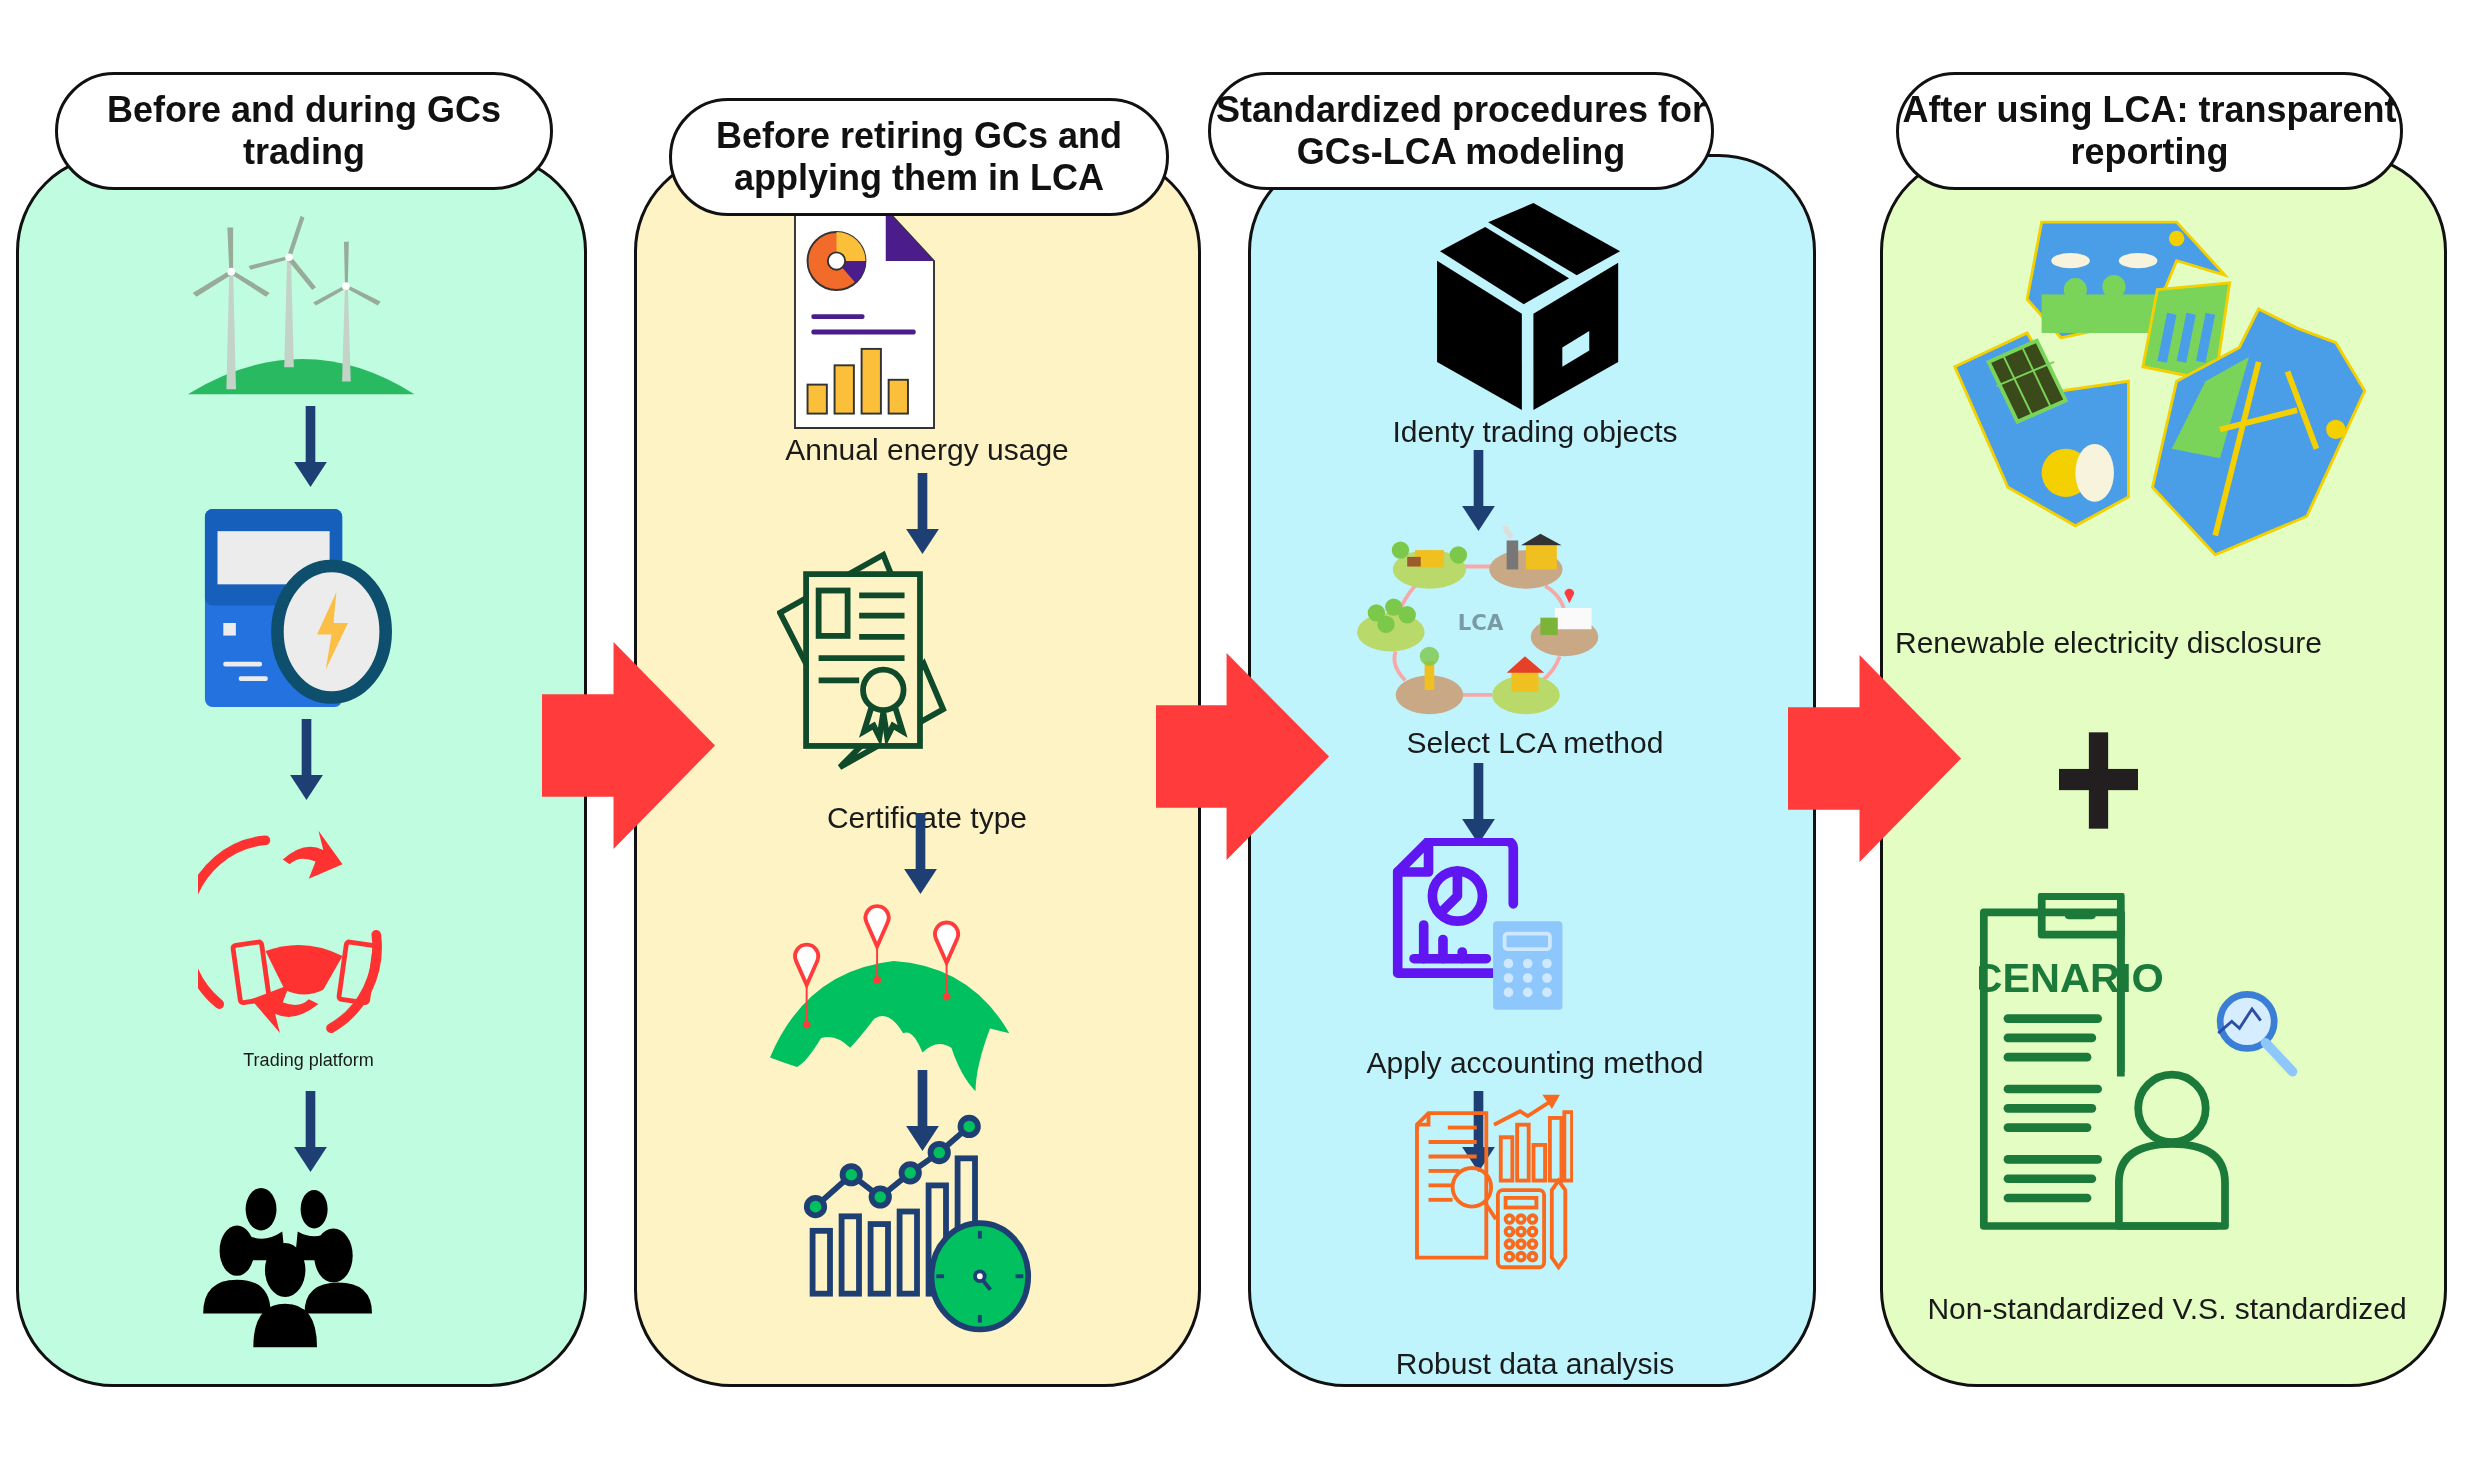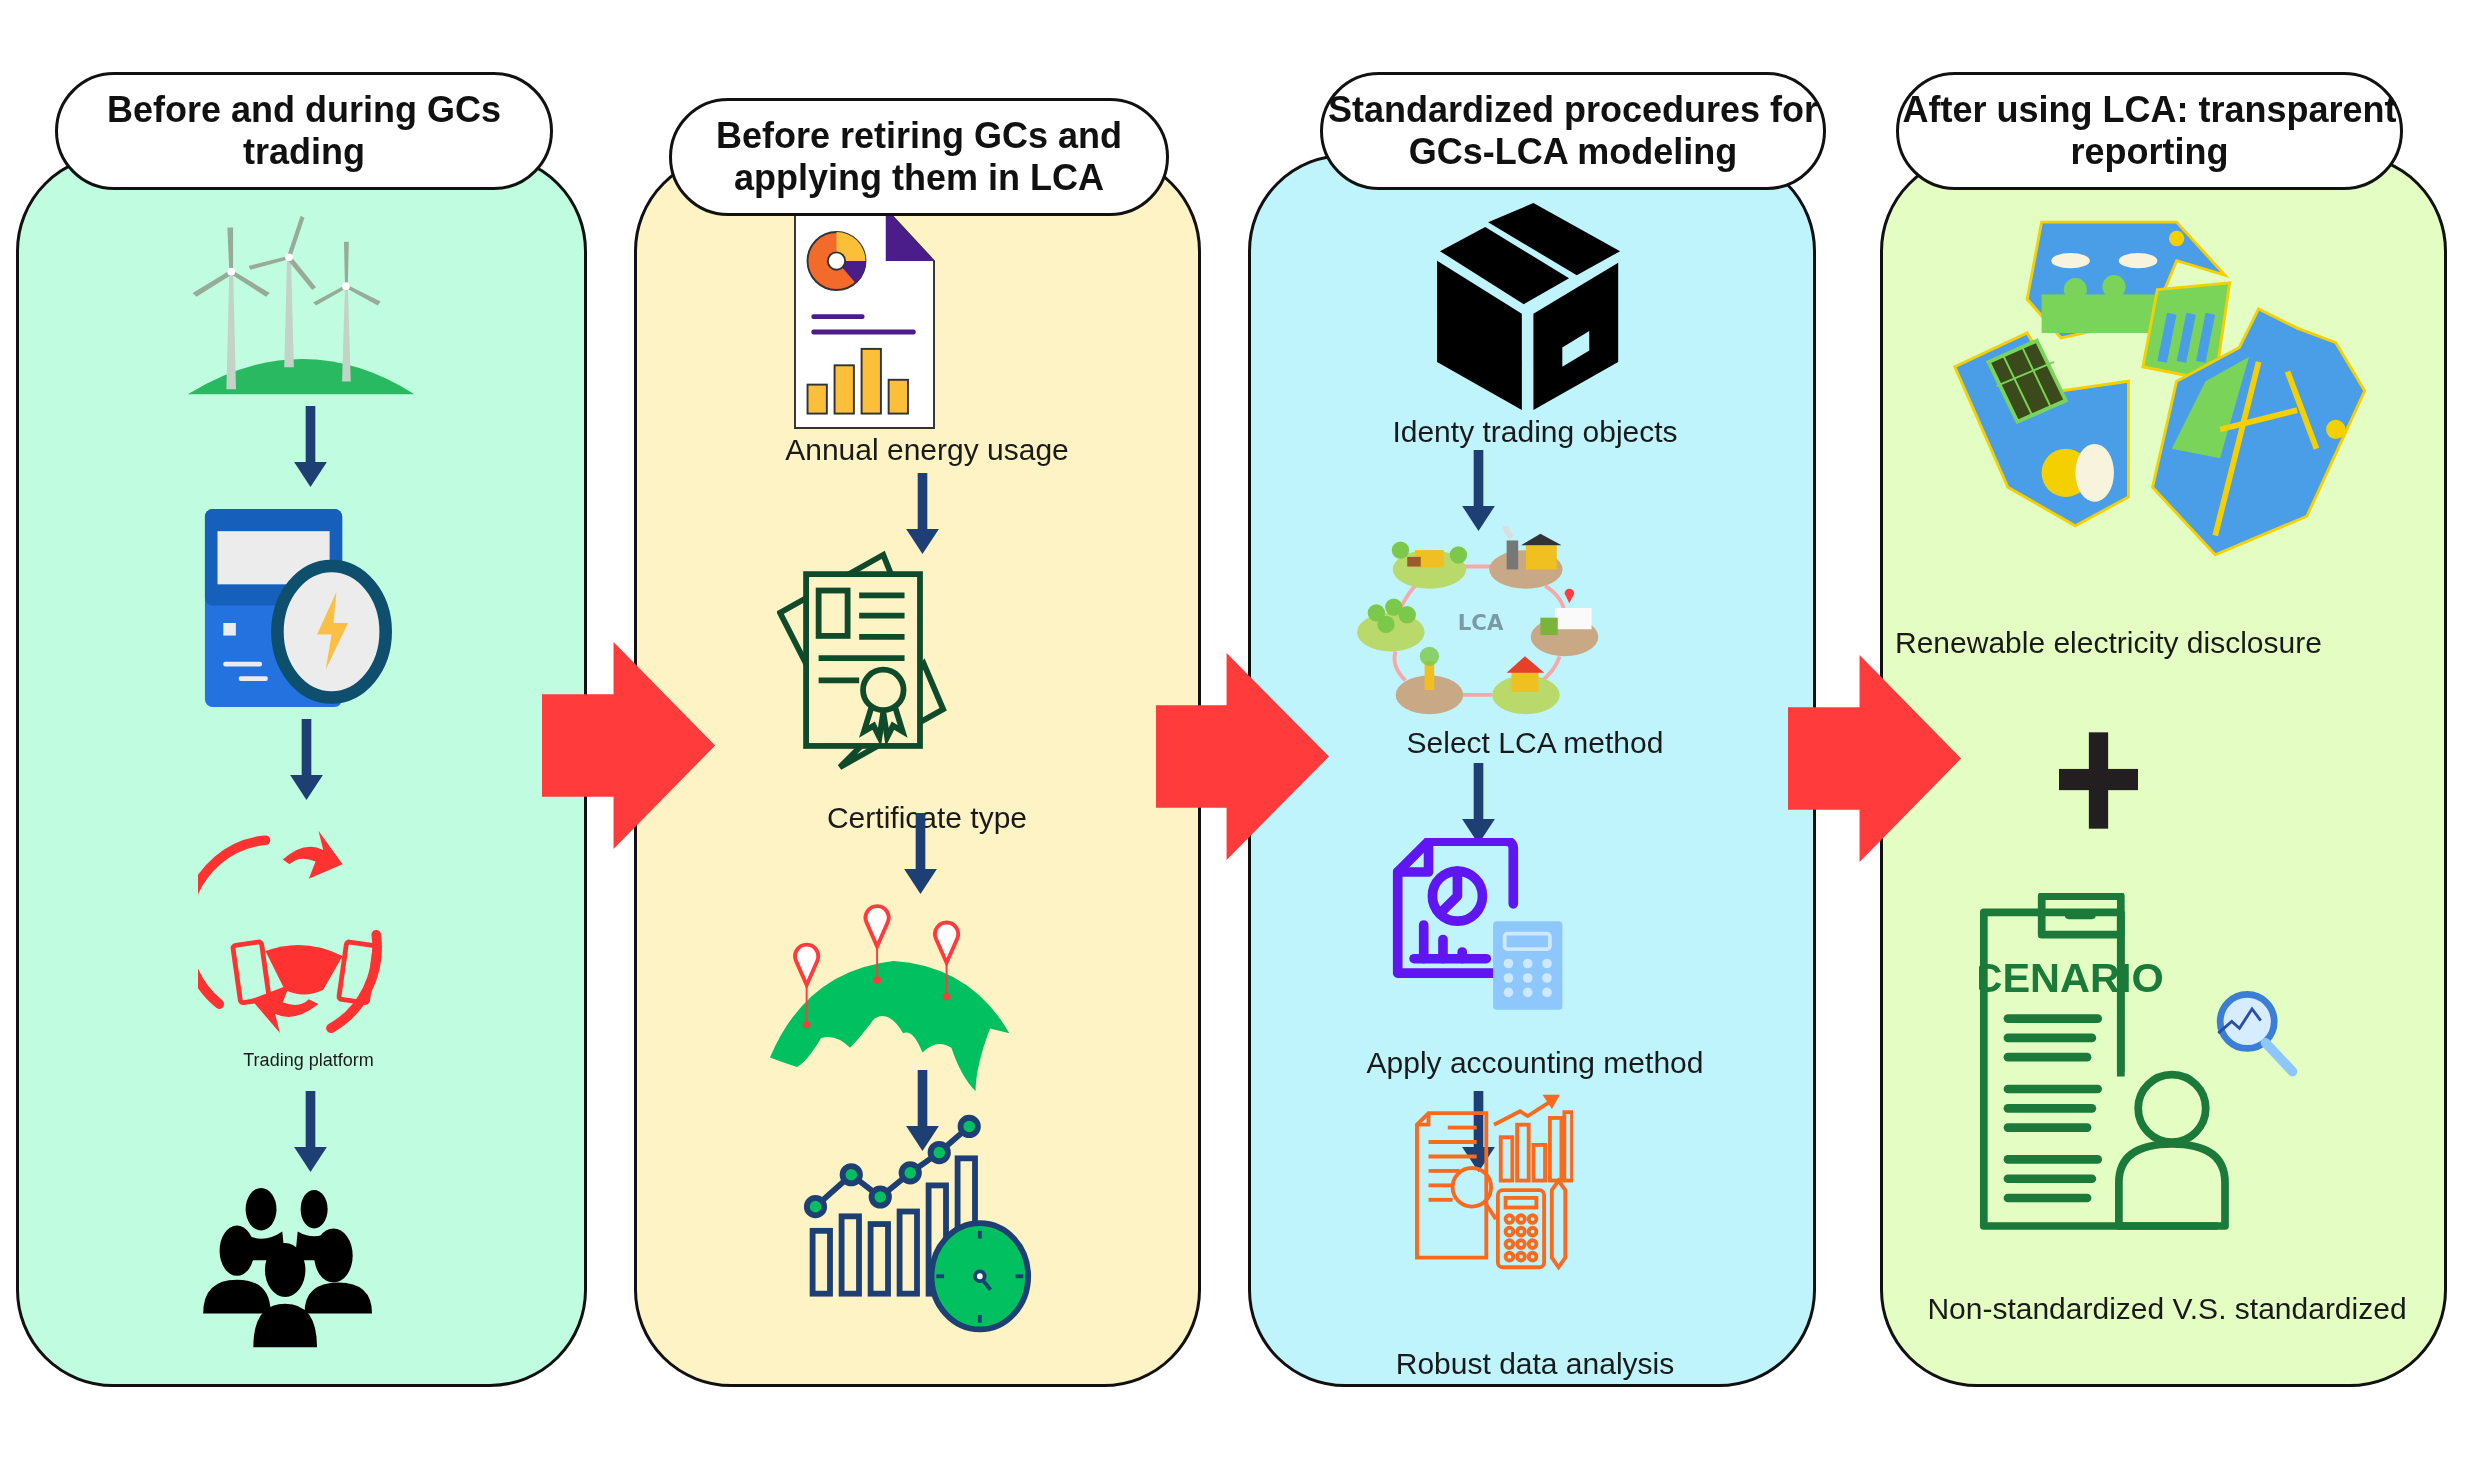--- a/index.html
+++ b/index.html
@@ -22,21 +22,21 @@
 <div class="panel" style="left:1880px;width:567px;background:#e3fdc3;"></div>
 
 <div class="pill" style="left:55px;width:498px;">
     <span>Before and during GCs
 trading</span>
   </div>
 <div class="pill" style="left:669px;width:500px;margin-top:26px;">
     <span>Before retiring GCs and
 applying them in LCA</span>
   </div>
-<div class="pill" style="left:1320px;width:506px;justify-content:center;">
+<div class="pill" style="left:1208px;width:506px;justify-content:center;">
     <span>Standardized procedures for
 GCs-LCA modeling</span>
   </div>
 <div class="pill" style="left:1896px;width:507px;">
     <span>After using LCA: transparent
 reporting</span>
   </div>
 
 <svg class="big-arrow" style="left:542px;top:642px;" width="174" height="208" viewBox="0 0 180 215">
   <polygon points="0,54 74,54 74,0 179,107 74,214 74,160 0,160" fill="#ff3b3b"></polygon>

